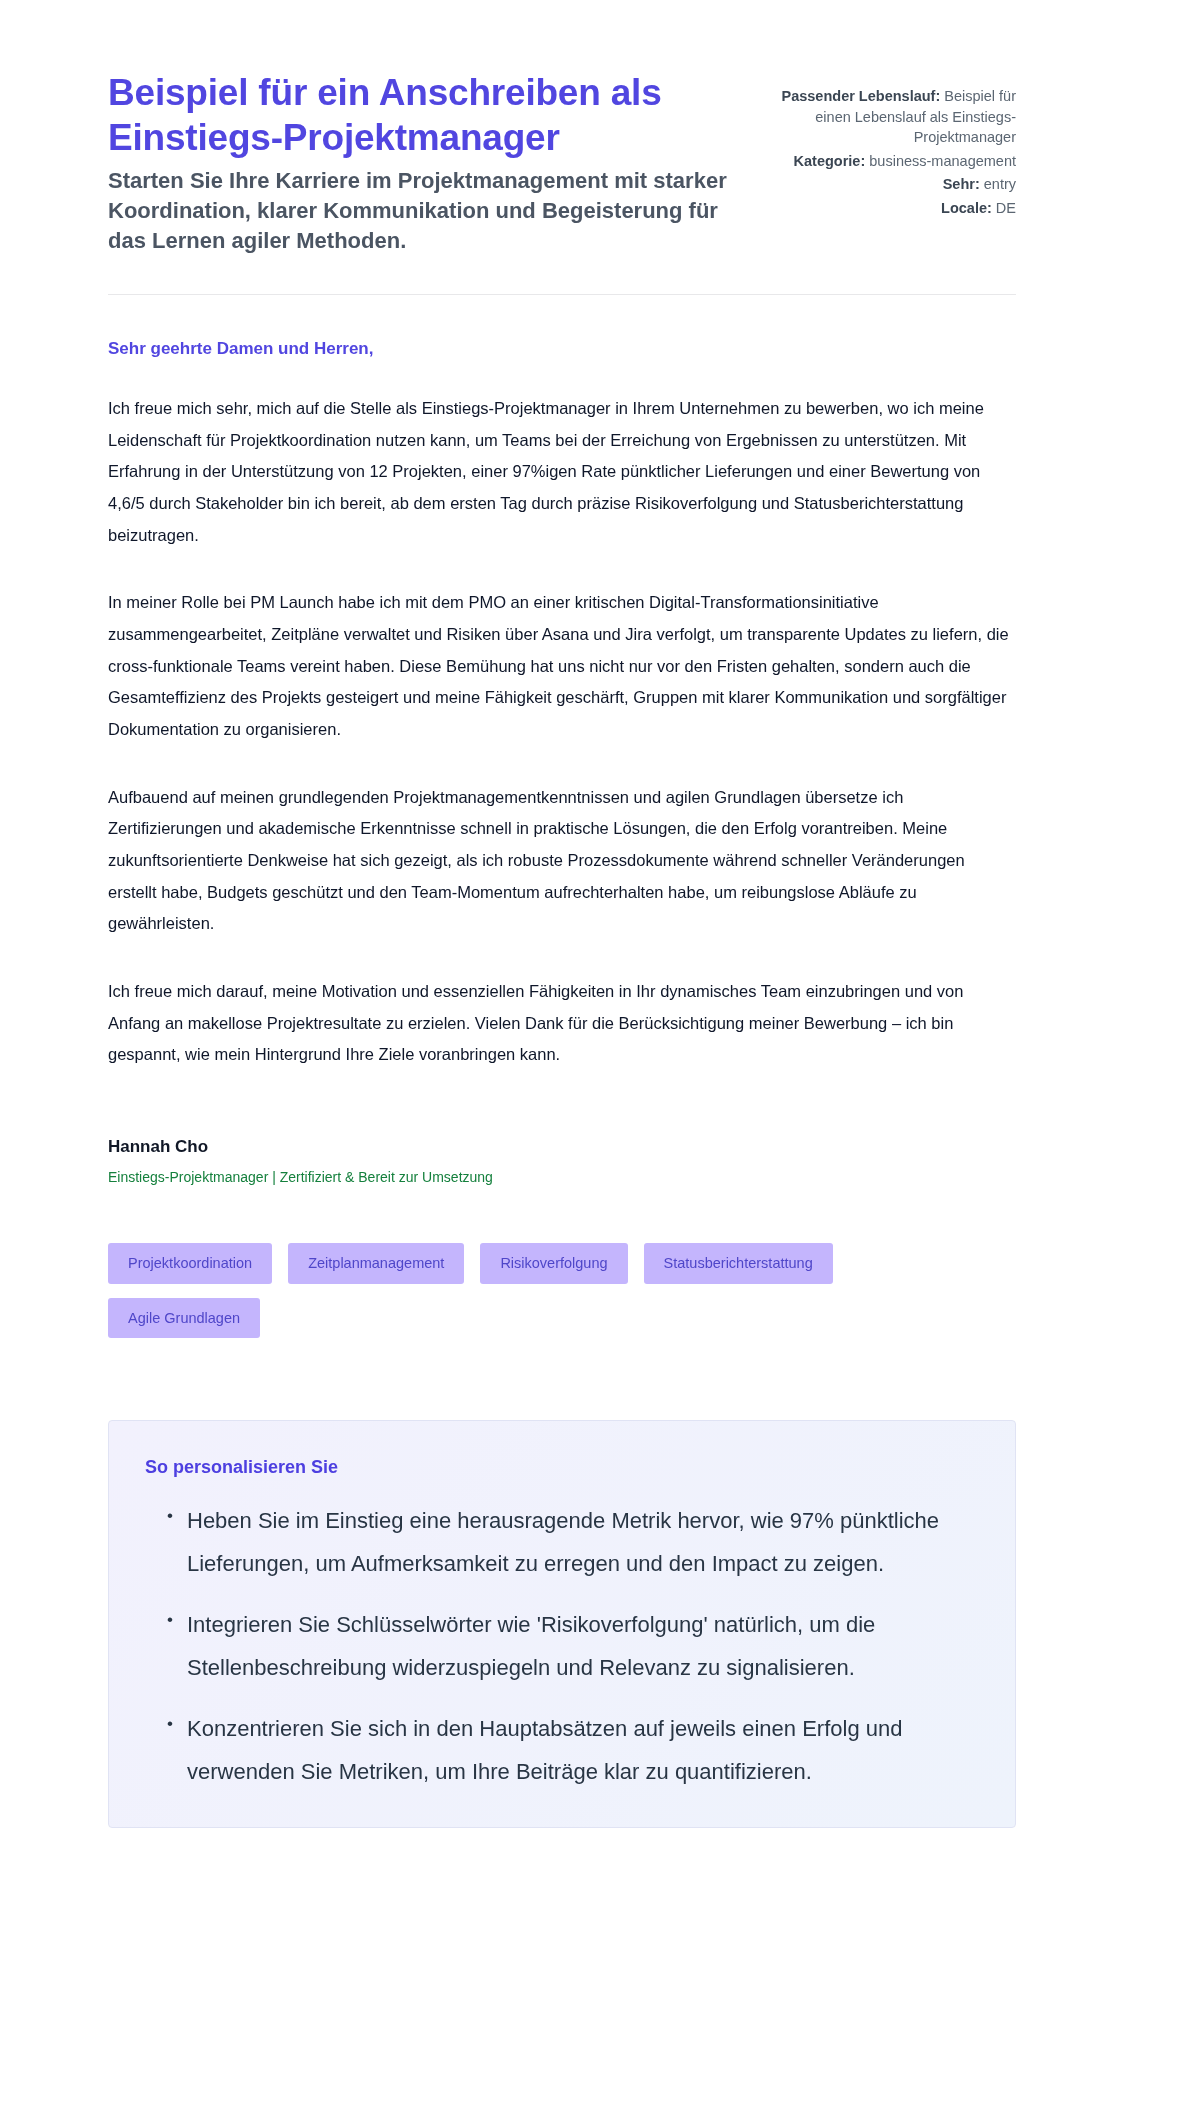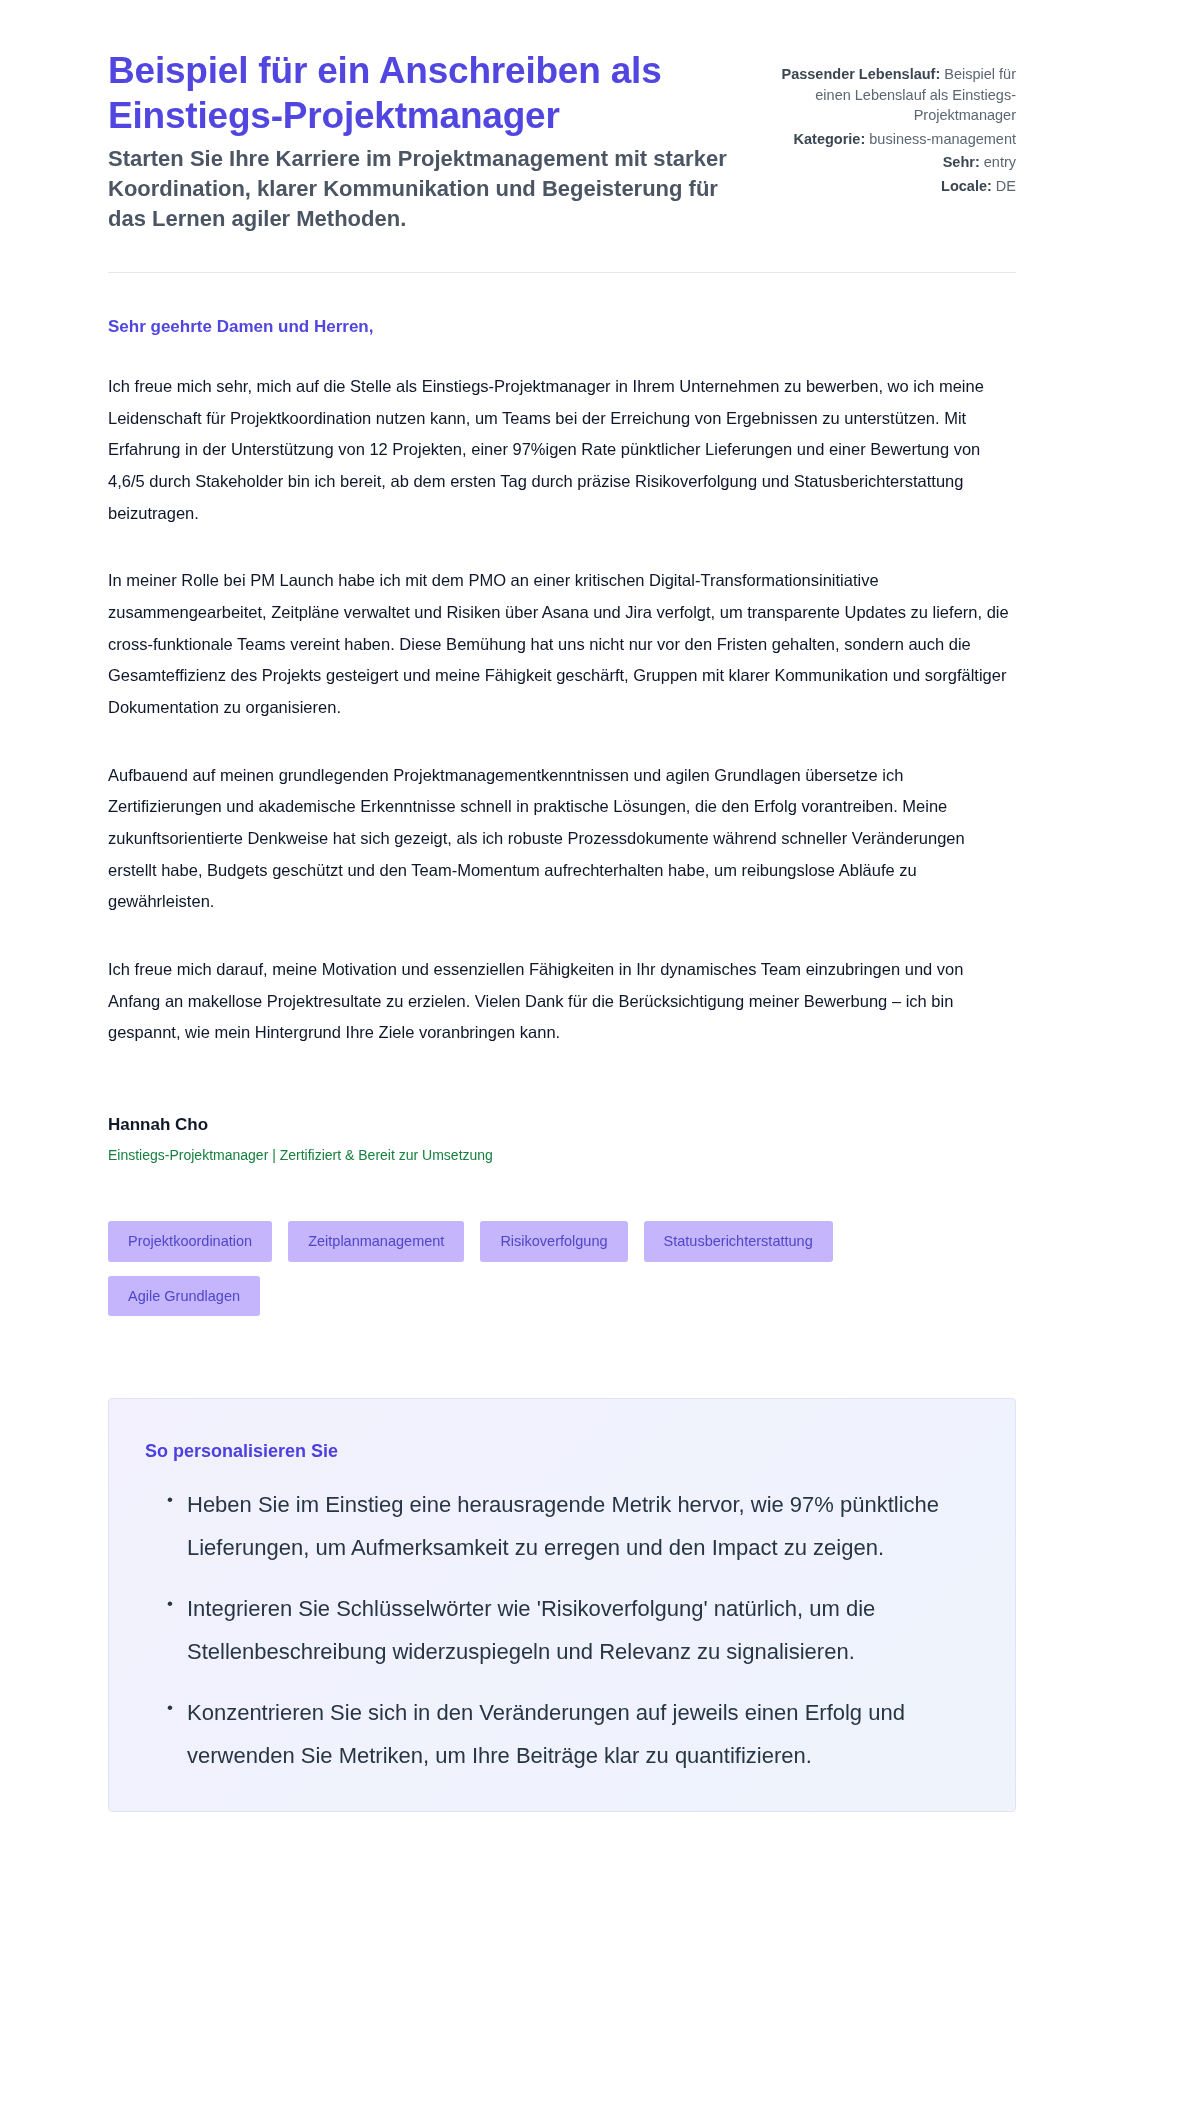--- a/index.html
+++ b/index.html
@@ -10,21 +10,21 @@
   body {
     width: 1200px;
     min-height: 2128px;
     font-family: "Liberation Sans", "DejaVu Sans", sans-serif;
     color: #1f2937;
     -webkit-font-smoothing: antialiased;
   }
   .page {
     width: 1124px;
     box-sizing: border-box;
-    padding: 48px 108px 0 108px;
+    padding: 70px 108px 0 108px;
   }
 
   
   .header {
     display: flex;
     align-items: flex-start;
     justify-content: space-between;
     gap: 34px;
   }
   .header-left {
@@ -128,21 +128,21 @@
     margin-bottom: 40px;
     background: linear-gradient(135deg, #f2f1fd 0%, #eef3fc 100%);
     border: 1px solid #e0e3f4;
     border-radius: 4px;
     padding: 30px 36px 34px 36px;
   }
   .tips-title {
     font-size: 18px;
     font-weight: 700;
     color: #4d3fe0;
-    margin: 12px 0 22px 0;
+    margin: 6px 0 22px 0;
   }
   .tips-list {
     margin: 0;
     padding: 0 0 0 22px;
     list-style: none;
   }
   .tips-item {
     position: relative;
     font-size: 22px;
     line-height: 1.95;
@@ -213,17 +213,17 @@
     <span class="tag">Risikoverfolgung</span>
     <span class="tag">Statusberichterstattung</span>
     <span class="tag">Agile Grundlagen</span>
   </div>
 
   <div class="tips">
     <h2 class="tips-title">So personalisieren Sie</h2>
     <ul class="tips-list">
       <li class="tips-item">Heben Sie im Einstieg eine herausragende Metrik hervor, wie 97% pünktliche Lieferungen, um Aufmerksamkeit zu erregen und den Impact zu zeigen.</li>
       <li class="tips-item">Integrieren Sie Schlüsselwörter wie 'Risikoverfolgung' natürlich, um die Stellenbeschreibung widerzuspiegeln und Relevanz zu signalisieren.</li>
-      <li class="tips-item">Konzentrieren Sie sich in den Veränderungen auf jeweils einen Erfolg und verwenden Sie Metriken, um Ihre Beiträge klar zu quantifizieren.</li>
+      <li class="tips-item">Konzentrieren Sie sich in den Hauptabsätzen auf jeweils einen Erfolg und verwenden Sie Metriken, um Ihre Beiträge klar zu quantifizieren.</li>
     </ul>
   </div>
 
 </div>
 
 </body></html>

